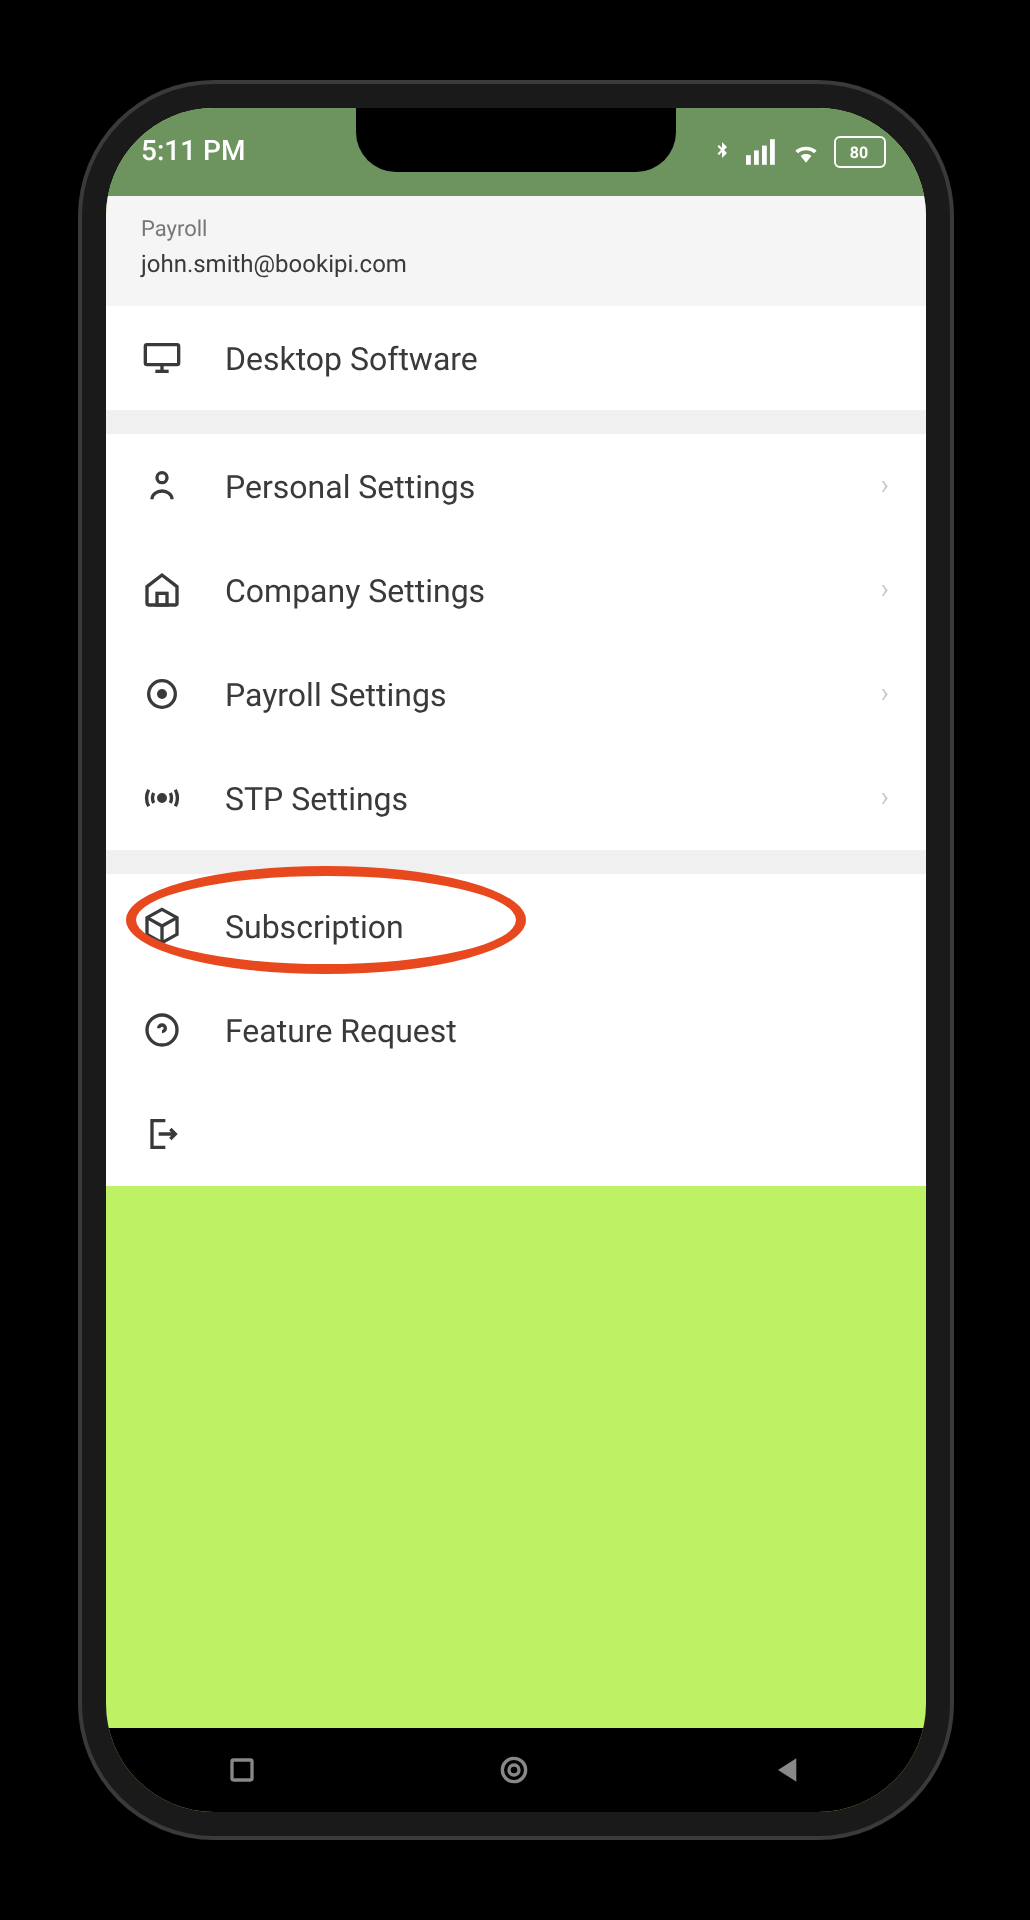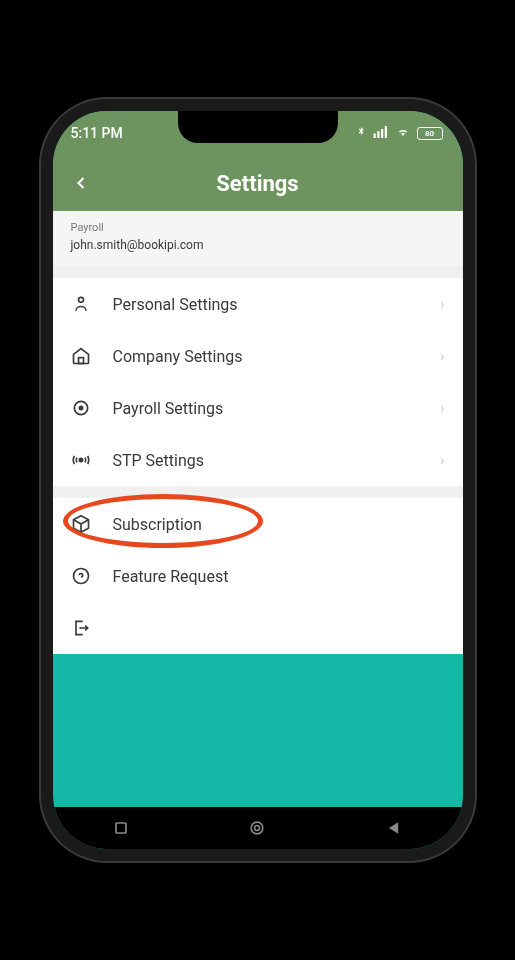--- a/index.html
+++ b/index.html
@@ -1,20 +1,20 @@
 <!DOCTYPE html>
 <html><head>
 <meta charset="utf-8">
 <style>
 body{margin:0;background:#000;display:flex;justify-content:center;align-items:center;min-height:960px;font-family:-apple-system,BlinkMacSystemFont,"Segoe UI",Roboto,sans-serif}
-.phone{width:410px;height:738px;background:#14b8a6;border-radius:54px;box-shadow:0 0 0 12px #1a1a1a,0 0 0 14px #3a3a3a;position:relative;overflow:hidden}
+.phone{width:410px;height:852px;background:#bef264;border-radius:54px;box-shadow:0 0 0 12px #1a1a1a,0 0 0 14px #3a3a3a;position:relative;overflow:hidden}
 .notch{position:absolute;top:0;left:50%;transform:translateX(-50%);width:160px;height:32px;background:#000;border-radius:0 0 20px 20px;z-index:100}
 .status-bar{background:#6d945f;height:44px;display:flex;justify-content:space-between;align-items:center;padding:0 20px 0 18px;color:#fff;font-size:14px;font-weight:500}
 .status-left{font-weight:500}
-.status-right{display:flex;gap:6px;align-items:center}
+.status-right{display:flex;gap:6px;}
 .header{background:#6d945f;height:56px;display:flex;align-items:center;justify-content:center;position:relative;color:#fff}
 .back-btn{position:absolute;left:18px;width:20px;height:20px;display:flex;align-items:center;justify-content:center;cursor:pointer}
 .header-title{font-size:22px;font-weight:700}
 .user-section{background:#f5f5f5;padding:10px 18px 14px}
 .user-label{font-size:11px;color:#777;margin-bottom:4px}
 .user-value{font-size:12px;color:#3a3a3a}
 .menu-group{background:#fff}
 .divider{height:12px;background:#f0f0f0}
 .menu-item{display:flex;align-items:center;padding:16px 18px;cursor:pointer;position:relative}
 .menu-icon{width:20px;height:20px;margin-right:22px;color:#3a3a3a;display:flex;align-items:center;justify-content:center}
@@ -46,35 +46,37 @@
           </svg></span>
       <span><svg viewBox="0 0 24 24" width="16" height="12" fill="#fff">
             <path d="M12 20l4-5c-2-2-6-2-8 0l4 5zm-8-9c4-4 12-4 16 0l-2 2c-3-3-9-3-12 0l-2-2z"></path>
           </svg></span>
       <span style="display:flex;align-items:center;border:1.5px solid #fff;border-radius:3px;padding:1px 2px;font-size:8px;font-weight:700;min-width:20px;justify-content:center">
           <span>80</span>
         </span>
     </div>
   </div>
 
-  <div class="header">
-    <div class="back-btn">
-      <svg viewBox="0 0 24 24" fill="none" stroke="#fff" stroke-width="2.5">
-          <polyline points="15 18 9 12 15 6"></polyline>
-        </svg>
-    </div>
-    <div class="header-title">Settings</div>
-  </div>
 
   <div class="user-section">
     <div class="user-label">Payroll</div>
     <div class="user-value">john.smith@bookipi.com</div>
   </div>
 
   <div class="menu-group">
+    <div class="menu-item">
+      <span class="menu-icon">
+          <svg viewBox="0 0 24 24" fill="none" stroke="currentColor" stroke-width="2">
+            <rect x="2" y="4" width="20" height="12" rx="1"></rect>
+            <line x1="8" y1="20" x2="16" y2="20"></line>
+            <line x1="12" y1="16" x2="12" y2="20"></line>
+          </svg>
+        </span>
+      <span class="menu-label">Desktop Software</span>
+    </div>
   </div>
 
   <div class="divider"></div>
 
   <div class="menu-group">
     <div class="menu-item">
       <span class="menu-icon">
           <svg viewBox="0 0 24 24" fill="none" stroke="currentColor" stroke-width="2">
             <circle cx="12" cy="7" r="3"></circle>
             <path d="M6 20c0-3 3-5 6-5s6 2 6 5"></path>

